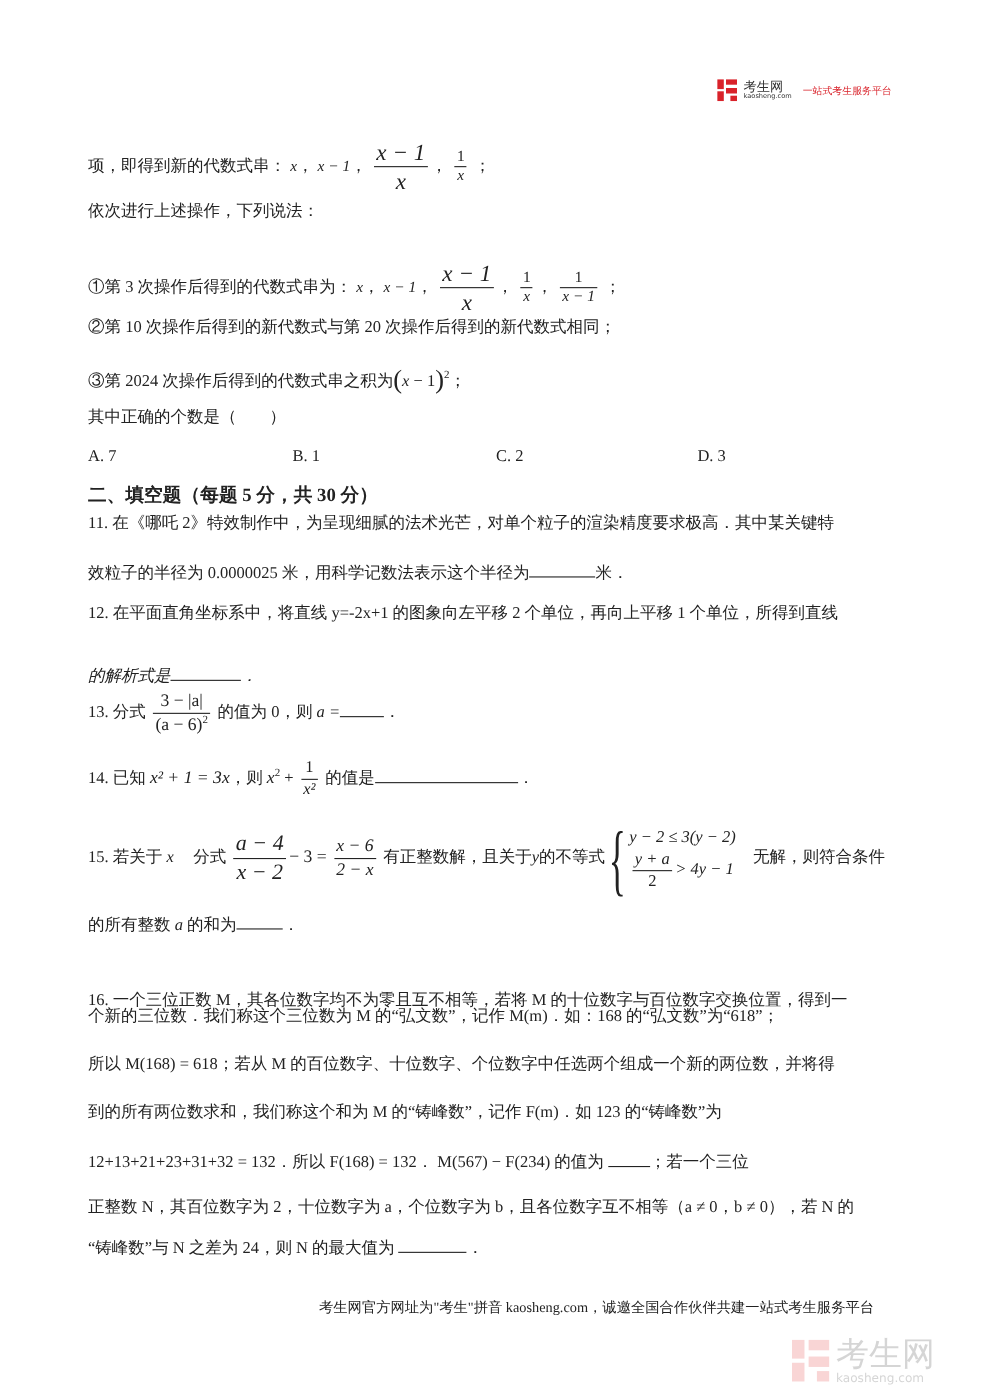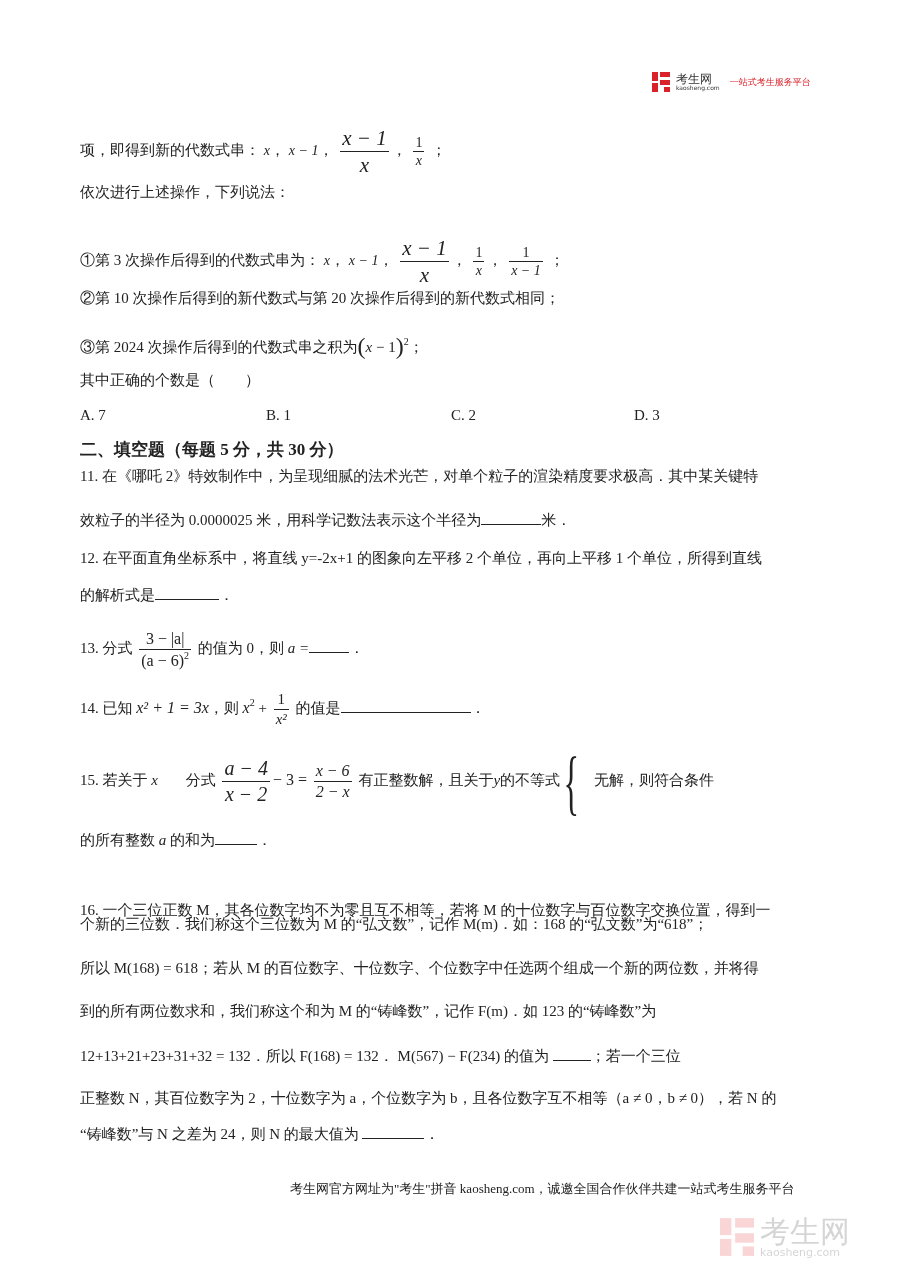--- a/index.html
+++ b/index.html
@@ -74,21 +74,21 @@
 <div class="line" style="top:405px; left:634px;">D. 3</div>
 
 <div class="line heading" style="top:440px;">二、填空题（每题 5 分，共 30 分）</div>
 
 <div class="line" style="top:466px;">11. 在《哪吒 2》特效制作中，为呈现细腻的法术光芒，对单个粒子的渲染精度要求极高．其中某关键特</div>
 <div class="line" style="top:510px;">
   <span>效粒子的半径为 0.0000025 米，用科学记数法表示这个半径为</span><span class="blank" style="width:60px;"></span><span>米．</span>
 </div>
 
 <div class="line" style="top:548px;">12. 在平面直角坐标系中，将直线 y=-2x+1 的图象向左平移 2 个单位，再向上平移 1 个单位，所得到直线</div>
-<div class="line" style="top:585px;">
+<div class="line" style="top:604px;font-style:italic;">
   <span>的解析式是</span><span class="blank" style="width:64px;"></span><span>．</span>
 </div>
 
 <div class="line" style="top:620px; line-height:56px;">
   <span>13. 分式</span>
   <span class="frac" style="font-size:16px;">
     <span class="num"><span>3 − |a|</span></span>
     <span class="den"><span>(a − 6)</span><sup>2</sup></span>
   </span>
   <span>的值为 0，则</span>
@@ -99,25 +99,31 @@
   <span>14. 已知</span>
   <span class="m" style="font-size:16px;">x² + 1 = 3x</span><span>，则</span>
   <span class="m" style="font-size:16px;">x</span><sup>2</sup><span> + </span>
   <span class="frac" style="font-size:15px;"><span class="num">1</span><span class="den m">x²</span></span>
   <span>的值是</span><span class="blank" style="width:130px;"></span><span>．</span>
 </div>
 
 <div class="line" style="top:740px; line-height:80px;">
   <span>15. 若关于</span>
   <span class="m">x</span>
-  <span style="margin-left:24px;">分式</span>
+  <span style="margin-left:14px;">分式</span>
   <span class="frac" style="font-size:20px;"><span class="num m">a − 4</span><span class="den m">x − 2</span></span><span style="font-size:16px;">− 3 =</span>
   <span class="frac" style="font-size:16px;"><span class="num m">x − 6</span><span class="den m">2 − x</span></span>
   <span>有正整数解，且关于</span><span class="m">y</span><span>的不等式</span>
   <span class="brace" style="vertical-align:middle; margin:0 -10px;">{</span>
+  <span style="display:inline-block; vertical-align:middle; line-height:22px; font-size:15px;">
+    <span class="m" style="display:block;">y − 2 ≤ 3(y − 2)</span>
+    <span style="display:block;">
+      <span class="frac"><span class="num m">y + a</span><span class="den">2</span></span><span class="m">&gt; 4y − 1</span>
+    </span>
+  </span>
   <span style="margin-left:12px;">无解，则符合条件</span>
 </div>
 <div class="line" style="top:830px;">
   <span>的所有整数</span>
   <span class="m">a</span>
   <span>的和为</span><span class="blank" style="width:42px;"></span><span>．</span>
 </div>
 
 <div class="line" style="top:900px;">16. 一个三位正数 M，其各位数字均不为零且互不相等，若将 M 的十位数字与百位数字交换位置，得到一</div>
 <div class="line" style="top:914px;">个新的三位数．我们称这个三位数为 M 的“弘文数”，记作 M(m)．如：168 的“弘文数”为“618”；</div>

